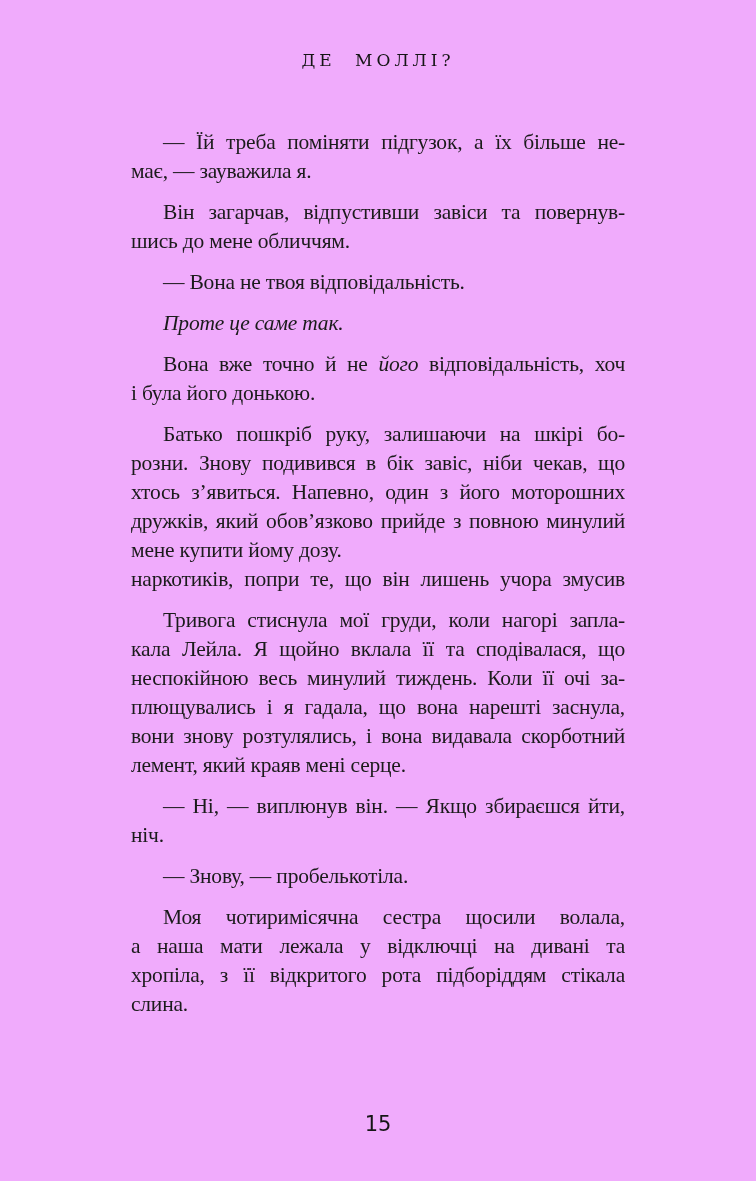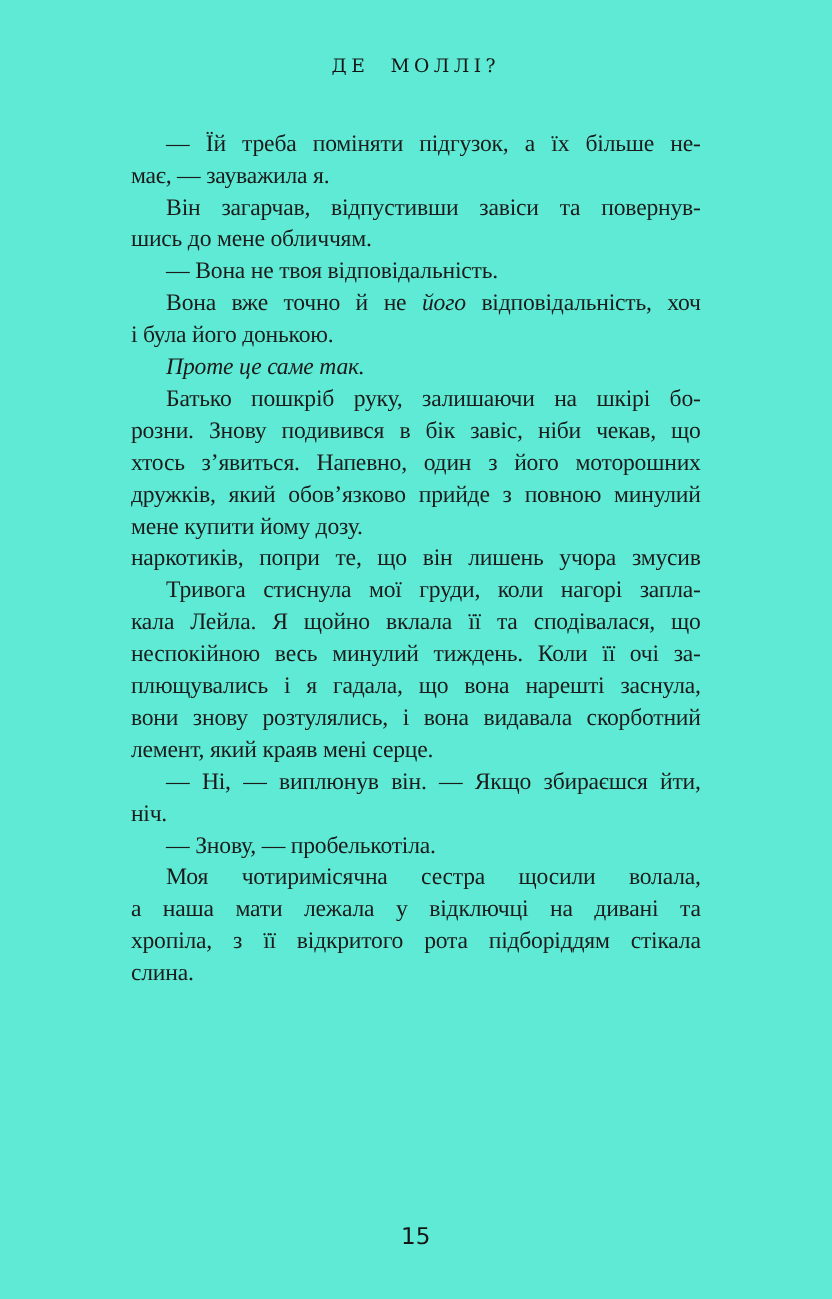--- a/index.html
+++ b/index.html
@@ -1,20 +1,20 @@
 <!DOCTYPE html>
 <html><head>
 <meta charset="utf-8">
 <style>
   html, body { margin: 0; padding: 0; }
   .page {
     position: relative;
     width: 756px;
     height: 1181px;
-    background: #5eead4;
+    background: #f0abfc;
     font-family: "Liberation Serif", "DejaVu Serif", serif;
     color: #1b1b1b;
     overflow: hidden;
   }
   .running-head {
     position: absolute;
     top: 50px;
     left: 0;
     width: 100%;
     text-align: center;
@@ -26,21 +26,21 @@
   }
   .body-text {
     position: absolute;
     left: 119px;
     top: 116px;
     width: 518px;
     font-size: 21.5px;
     line-height: 29px;
     letter-spacing: -0.2px;
   }
-  .paragraph { margin: 0; }
+  .paragraph { margin: 12px; }
   .line {
     text-align: justify;
     text-align-last: justify;
     -moz-text-align-last: justify;
   }
   .line.last {
     text-align-last: left;
     -moz-text-align-last: left;
   }
   .line.first { text-indent: 32px; }
@@ -68,25 +68,25 @@
         <div class="line last"><span>має, — зауважила я.</span></div>
       </div>
       <div class="paragraph">
         <div class="line first"><span>Він загарчав, відпустивши завіси та повернув-</span></div>
         <div class="line last"><span>шись до мене обличчям.</span></div>
       </div>
       <div class="paragraph">
         <div class="line first last"><span>— Вона не твоя відповідальність.</span></div>
       </div>
       <div class="paragraph">
+        <div class="line first last"><em>Проте це саме так.</em></div>
+      </div>
+      <div class="paragraph">
         <div class="line first"><span>Вона вже точно й не </span><em>його</em><span> відповідальність, хоч</span></div>
         <div class="line last"><span>і була його донькою.</span></div>
-      </div>
-      <div class="paragraph">
-        <div class="line first last"><em>Проте це саме так.</em></div>
       </div>
       <div class="paragraph">
         <div class="line first"><span>Батько пошкріб руку, залишаючи на шкірі бо-</span></div>
         <div class="line"><span>розни. Знову подивився в бік завіс, ніби чекав, що</span></div>
         <div class="line"><span>хтось з’явиться. Напевно, один з його моторошних</span></div>
         <div class="line"><span>дружків, який обов’язково прийде з повною минулий</span></div>
         <div class="line last"><span>мене купити йому дозу.</span></div>
         <div class="line"><span>наркотиків, попри те, що він лишень учора змусив</span></div>
       </div>
       <div class="paragraph">

